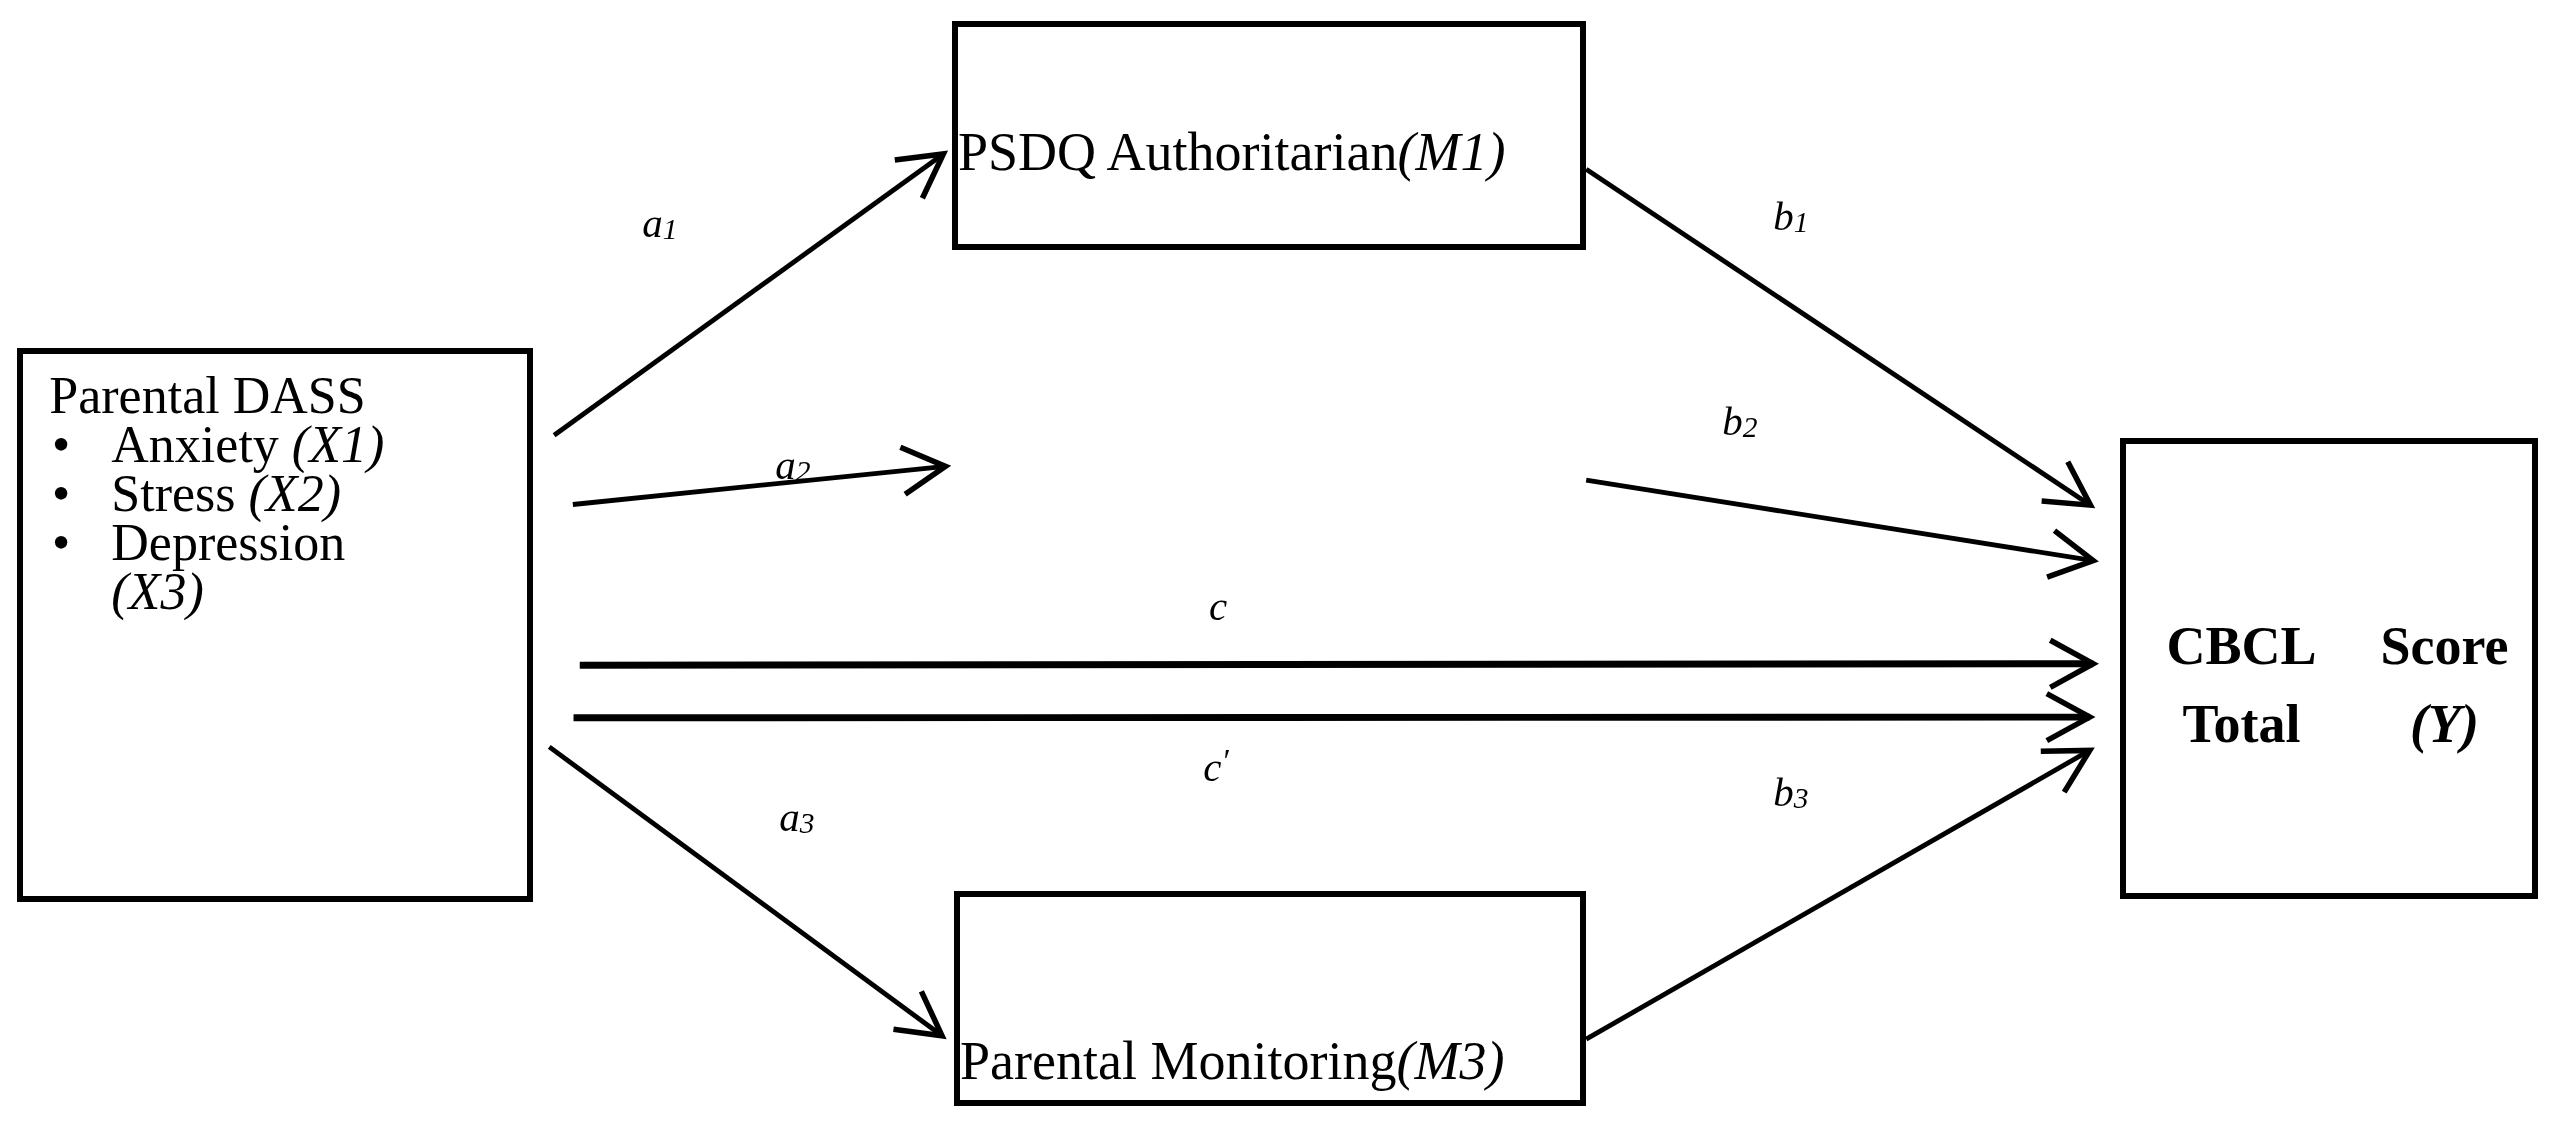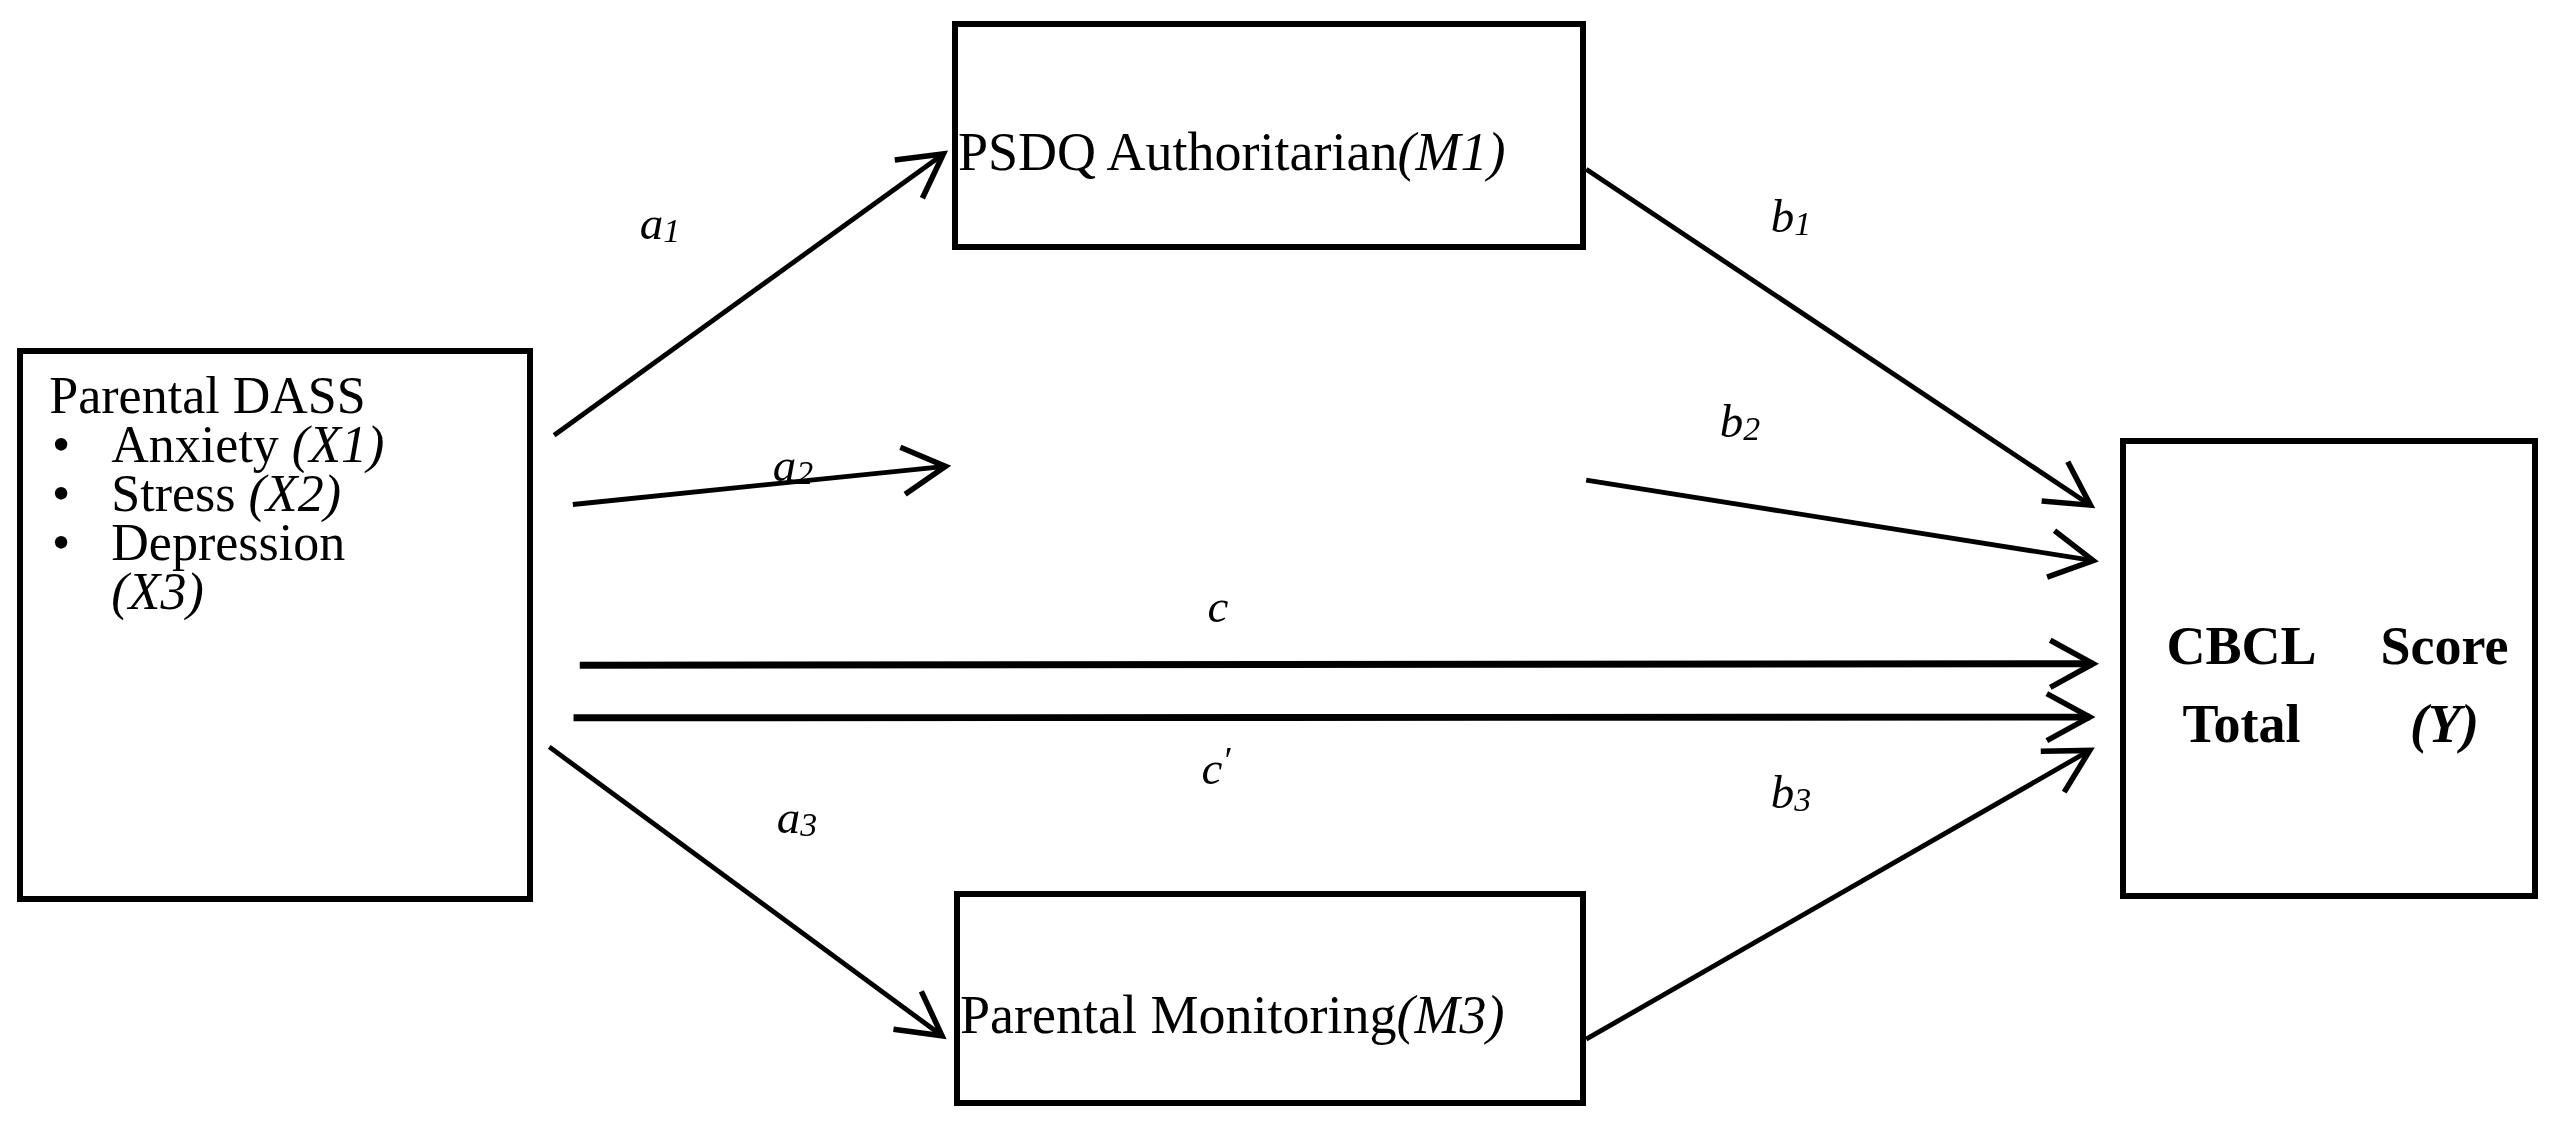--- a/index.html
+++ b/index.html
@@ -59,28 +59,28 @@
   .box-m, .box-y {
     display: flex;
     flex-direction: row;
     align-items: center;
     text-align: center;
     font-size: 54px;
     line-height: 78px;
   }
   .box-m1 { left: 952px; top: 21px;   width: 634px; height: 229px; padding-top: 32px; }
   .box-m2 { left: 952px; top: 283px;  width: 634px; height: 228px; padding-top: 33px; }
-  .box-m3 { left: 954px; top: 891px; width: 632px; height: 215px; padding-top: 33px; }
+  .box-m3 { left: 954px; top: 891px; width: 632px; height: 215px; padding-top: 33px; align-items: flex-end; }
   .box-y  { left: 2120px; top: 438px;  width: 418px; height: 461px; padding-top: 32px; font-weight: bold; }
   
   .edge-label {
     position: absolute;
     transform: translate(-50%, -50%);
     font-style: italic;
-    font-size: 47px;
+    font-size: 41px;
     white-space: nowrap;
     text-align: center;
   }
   .edge-label .sub {
     font-size: 0.72em;
     vertical-align: -0.08em;
   }
   .edge-label .prime {
     font-size: 0.8em;
     vertical-align: 0.28em;

